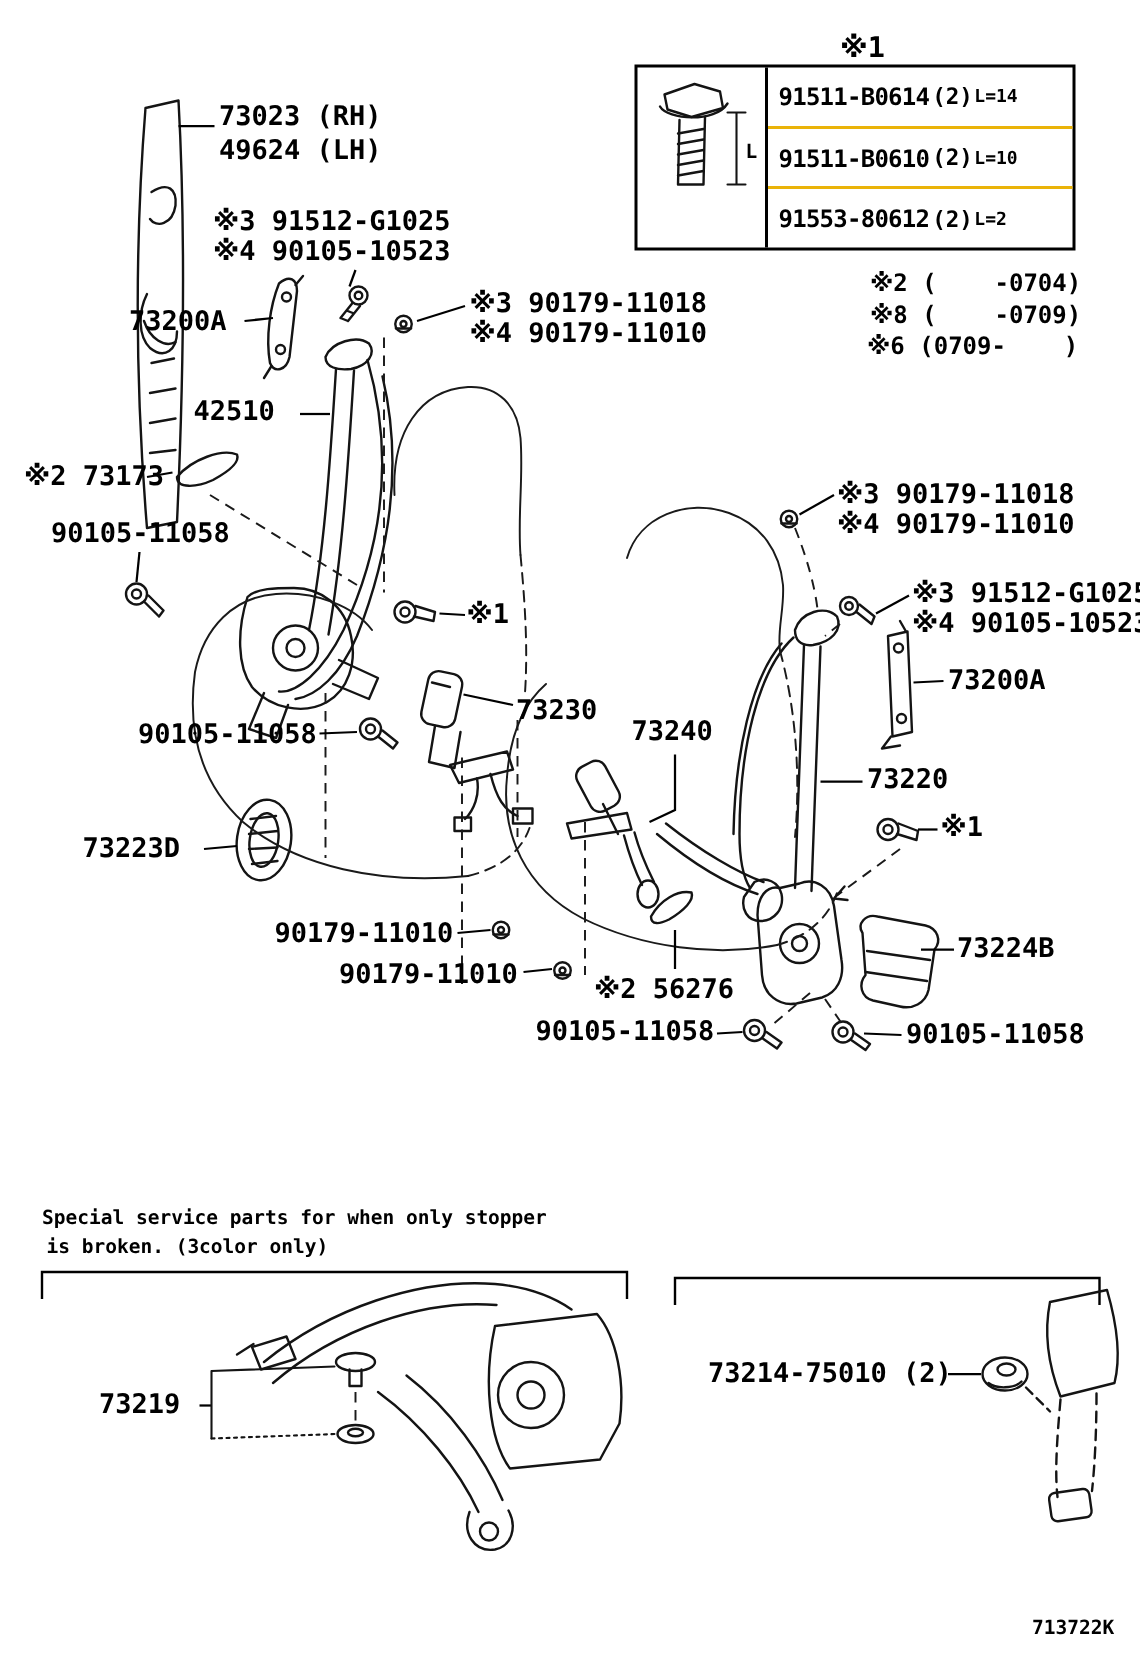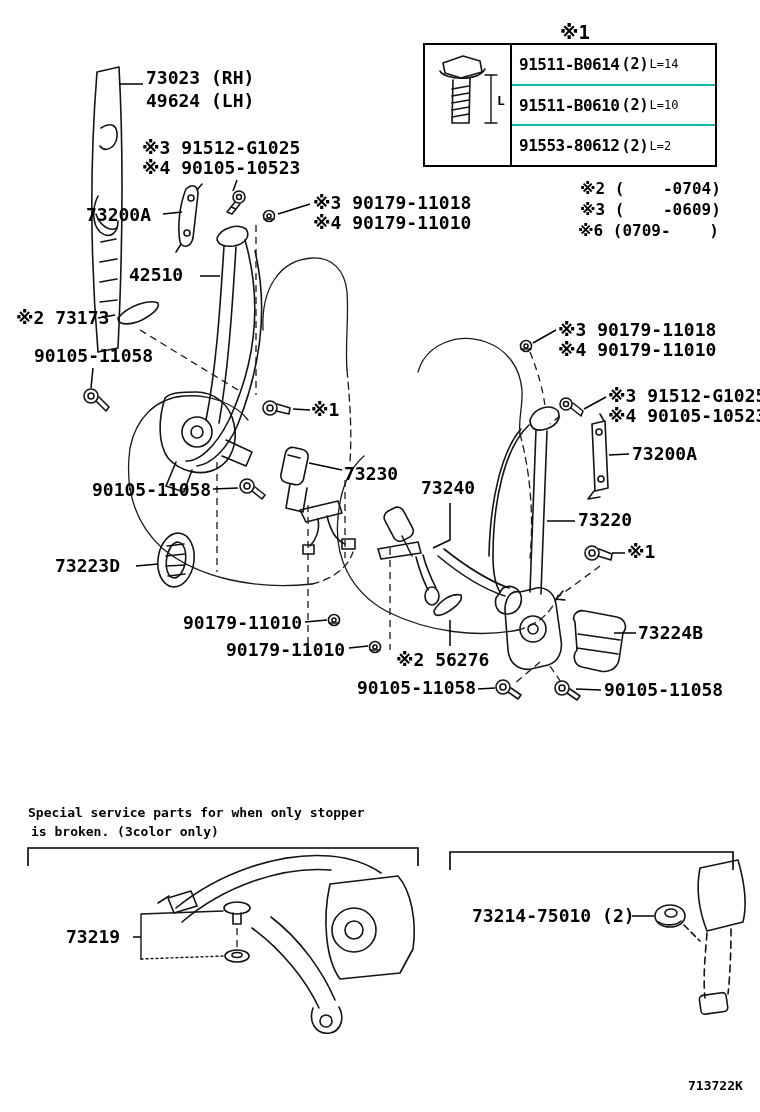--- a/index.html
+++ b/index.html
@@ -9,25 +9,25 @@
   .lbl.note{font-size:16px;}
   .lbl.hdr{font-size:19px;}
   .lbl.txt{font-size:13px;text-align:right;}
   .lbl.wave{font-size:14.5px;}
   .lbl.code{font-size:13px;}
   svg{position:absolute;left:0;top:0;}
   .spec-table{position:absolute;left:423px;top:43px;width:294px;height:124px;
               border:2px solid #000;display:flex;box-sizing:border-box;background:#fff;}
   .bolt-cell{width:85px;border-right:2px solid #000;position:relative;flex:none;}
   .rows{flex:1;display:flex;flex-direction:column;}
-  .row{flex:1;display:flex;align-items:center;padding-left:7px;border-bottom:2px solid #14b8a6;}
+  .row{flex:1;display:flex;align-items:center;padding-left:7px;border-bottom:2px solid #eab308;}
   .row:last-child{border-bottom:none;}
   .part{font-weight:bold;font-size:16px;letter-spacing:-0.5px;}
   .qty{font-weight:bold;font-size:15px;margin-left:2px;}
-  .len{font-weight:normal;font-size:12px;margin-left:1px;}
+  .len{font-weight:bold;font-size:12px;margin-left:1px;}
 </style>
 </head>
 <body>
 
 <div id="stage">
 
 <svg width="760" height="1112" viewBox="0 0 760 1112">
  <g fill="none" stroke="#141414" stroke-width="1.6" stroke-linecap="round" stroke-linejoin="round">
 
   <g>
@@ -296,21 +296,21 @@
     </div>
     <div class="row">
       <span class="part">91553-80612</span>
       <span class="qty">(2)</span>
       <span class="len">L=2</span>
     </div>
   </div>
 </div>
 
 <div class="lbl note" style="left:580px;top:180px">※2 (    -0704)</div>
-<div class="lbl note" style="left:580px;top:201px">※3 (    -0609)</div>
+<div class="lbl note" style="left:580px;top:201px">※8 (    -0709)</div>
 <div class="lbl note" style="left:578px;top:222px">※6 (0709-    )</div>
 
 <div class="lbl" style="left:146px;top:68px">73023 (RH)</div>
 <div class="lbl" style="left:146px;top:91px">49624 (LH)</div>
 <div class="lbl" style="left:142px;top:138px">※3 91512-G1025</div>
 <div class="lbl" style="left:142px;top:158px">※4 90105-10523</div>
 <div class="lbl" style="left:86px;top:205px">73200A</div>
 <div class="lbl" style="left:313px;top:193px">※3 90179-11018</div>
 <div class="lbl" style="left:313px;top:213px">※4 90179-11010</div>
 <div class="lbl" style="left:129px;top:265px">42510</div>

